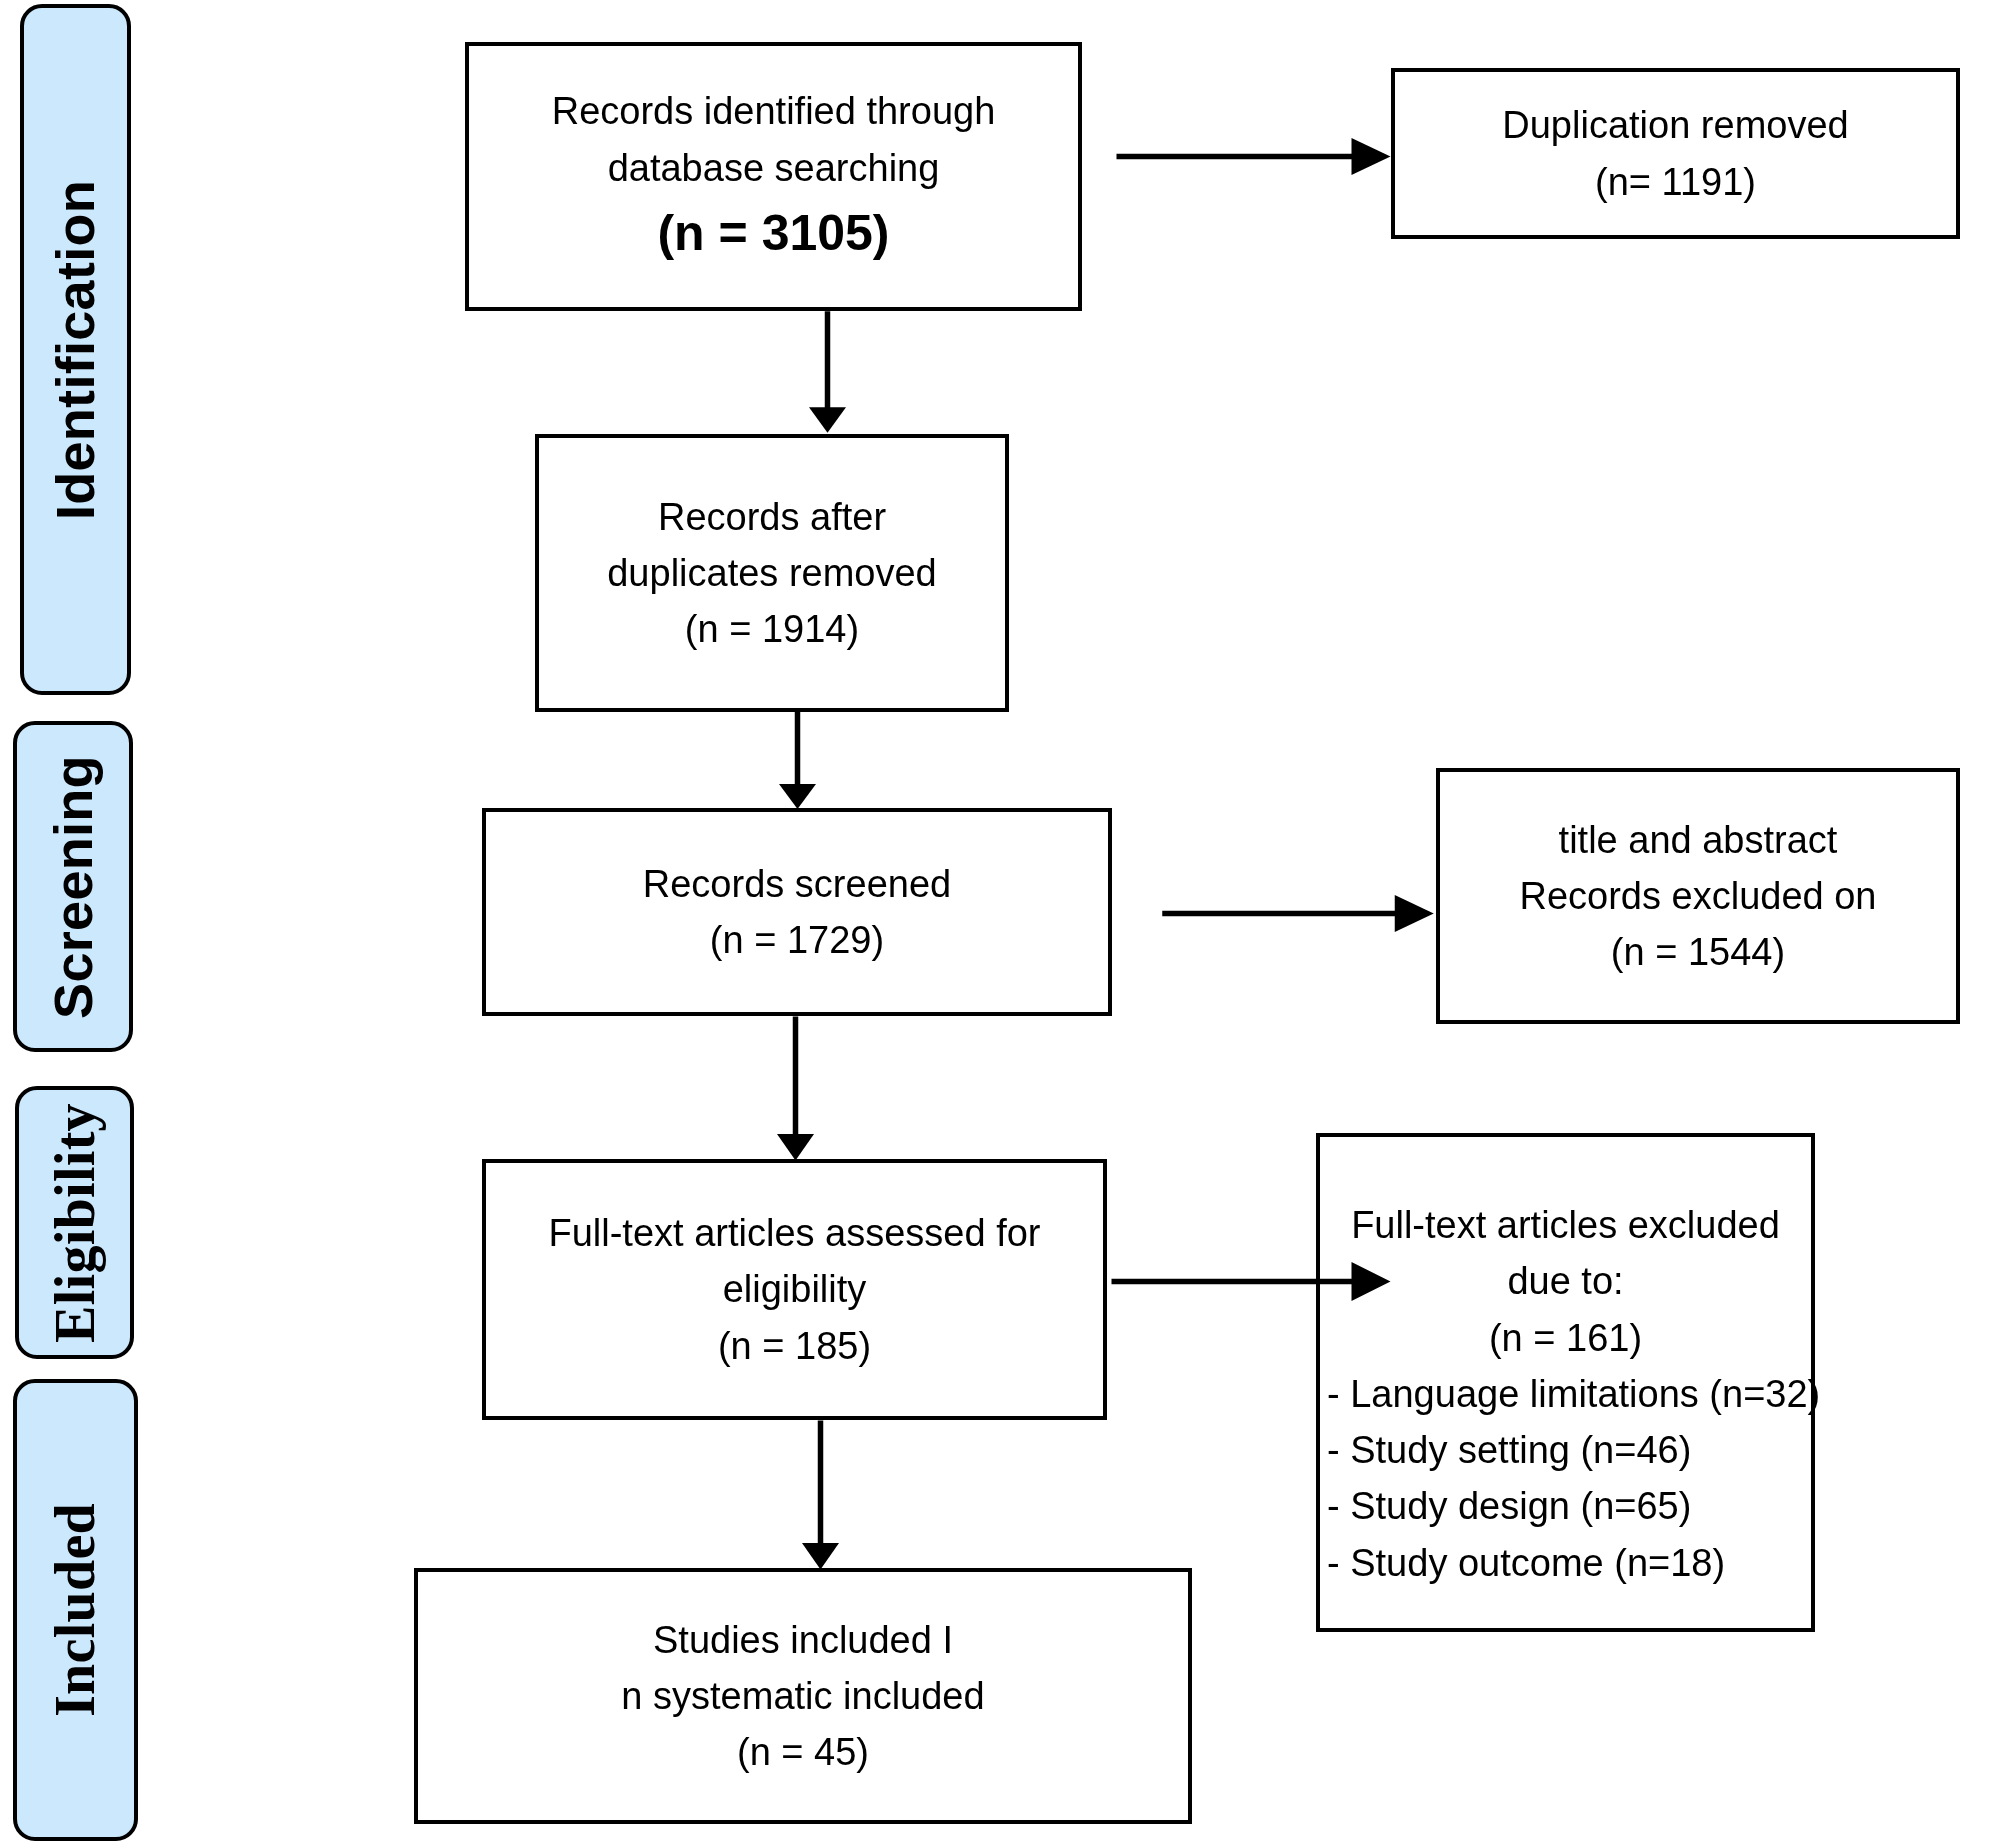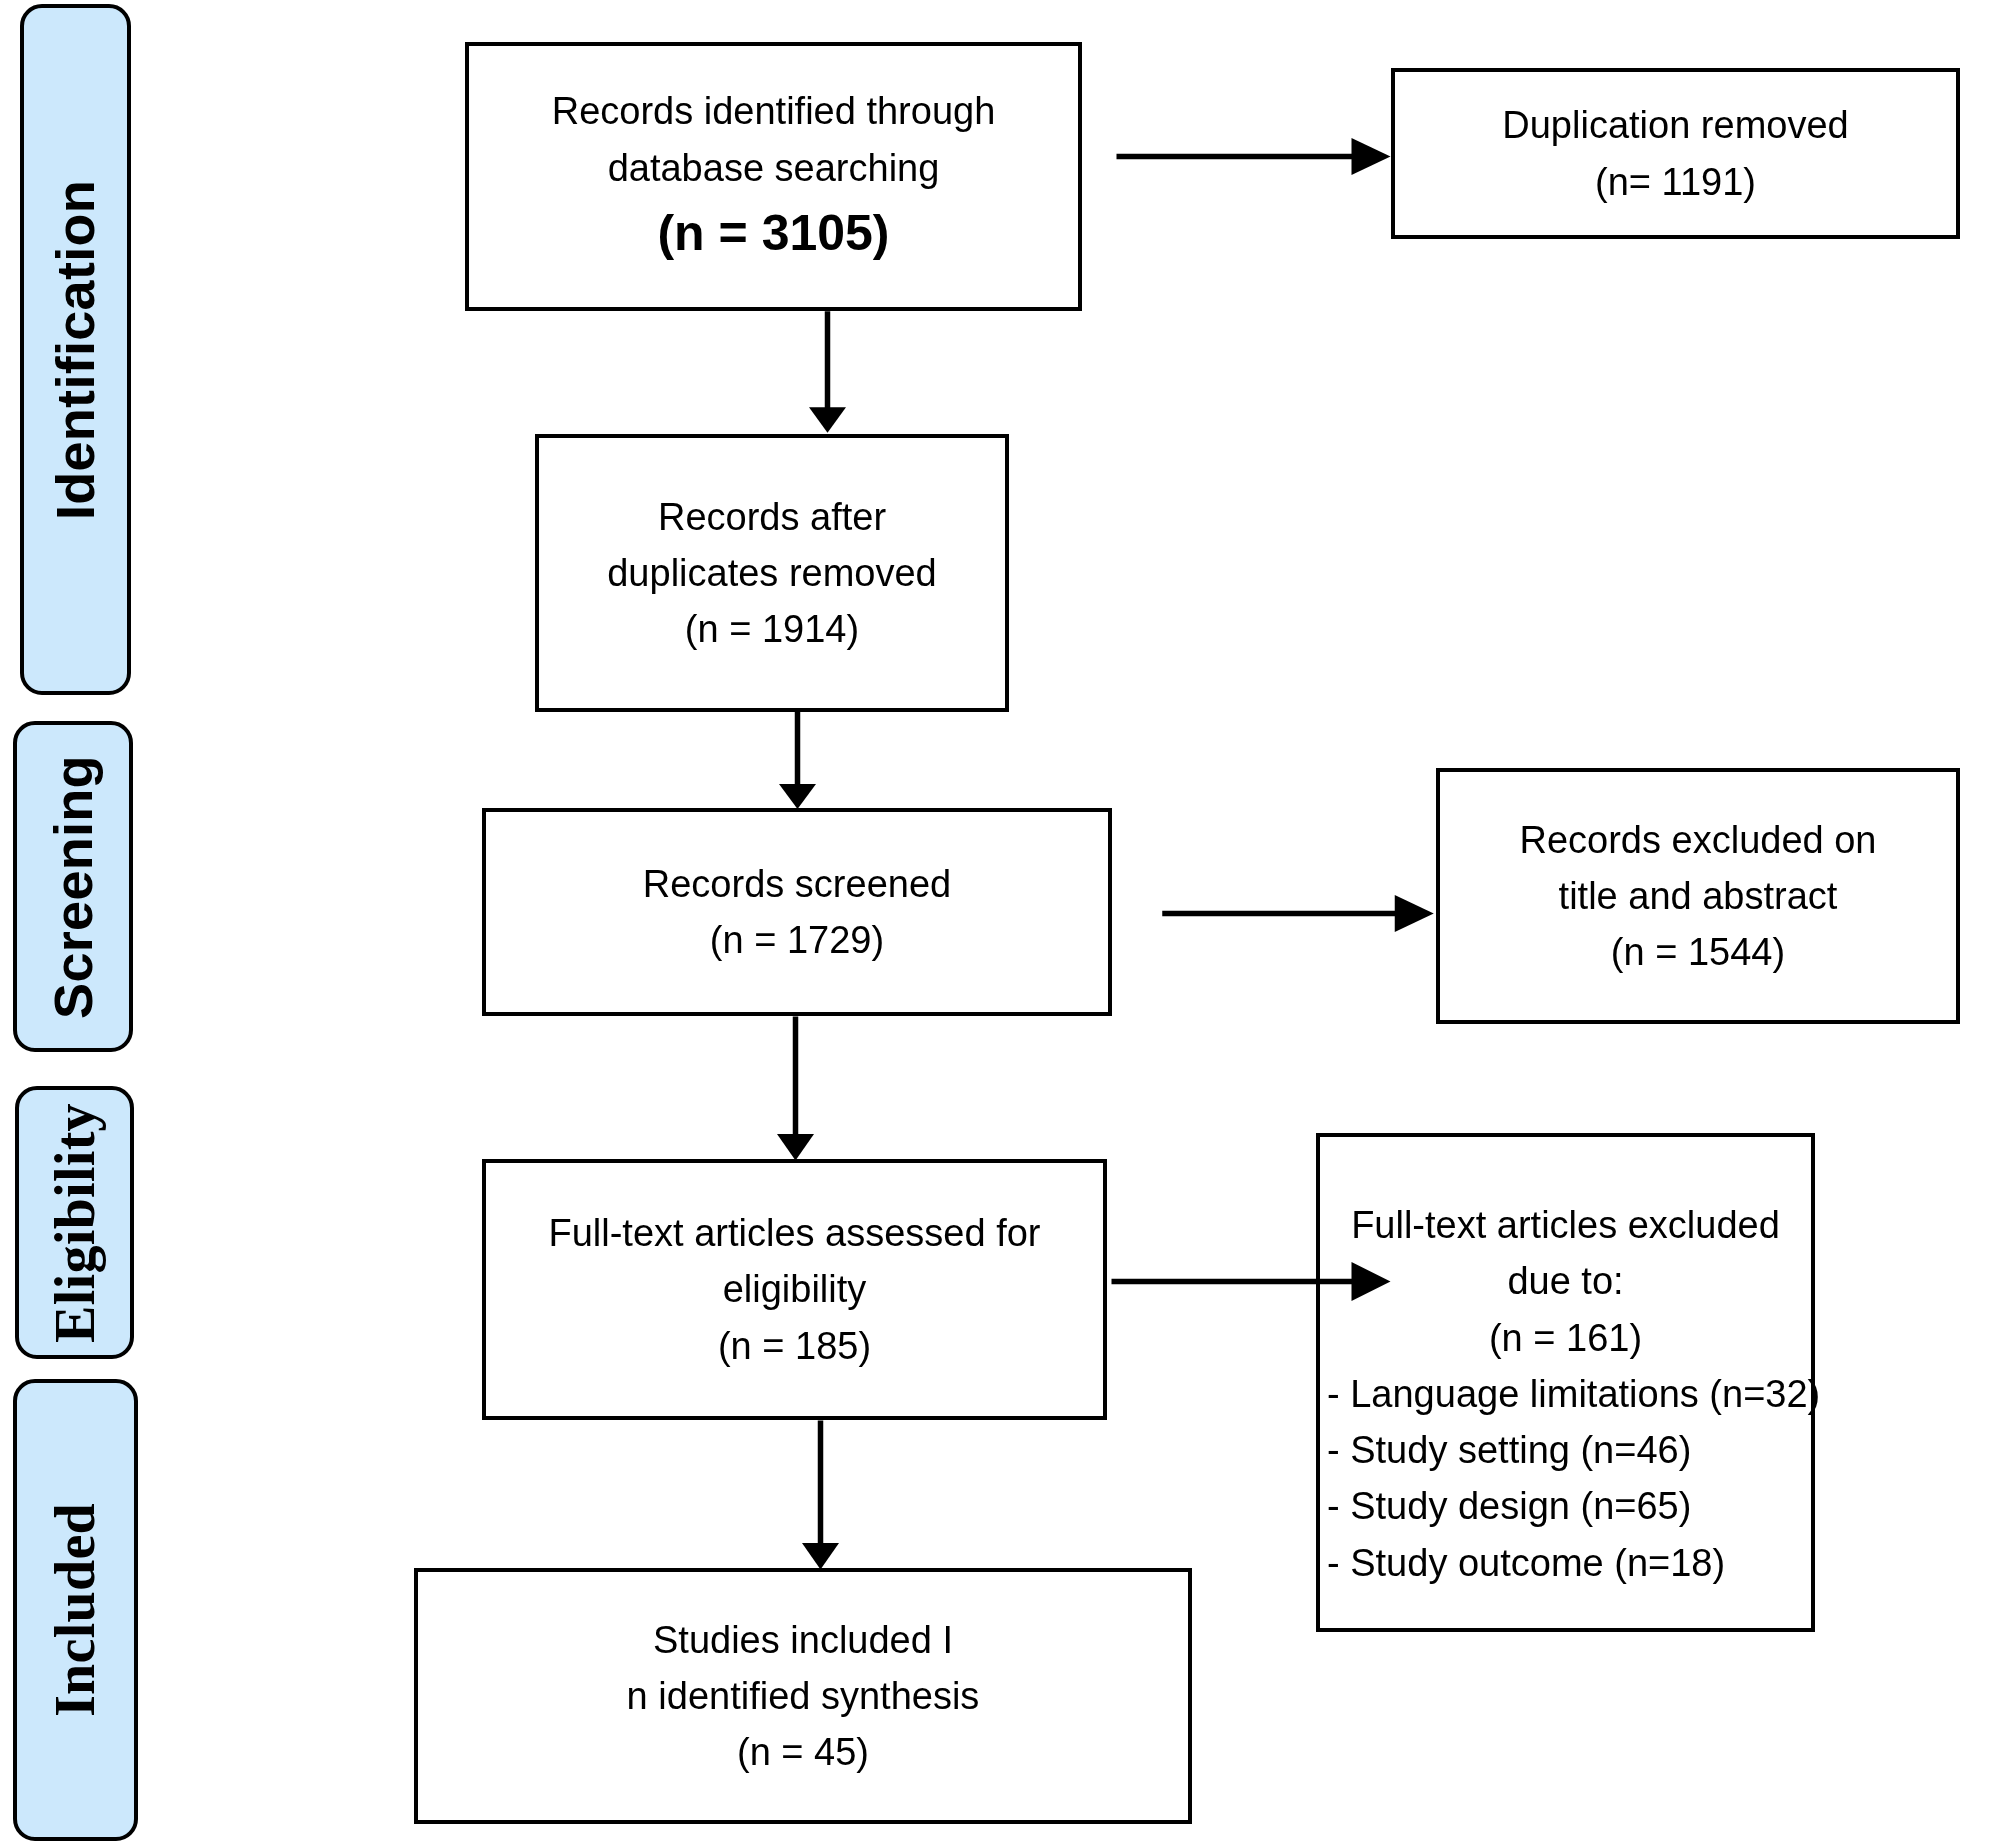--- a/index.html
+++ b/index.html
@@ -106,22 +106,22 @@
     <span class="line" style="font-size:38px;">duplicates removed</span>
     <span class="line" style="font-size:38px;">(n = 1914)</span>
   </div>
 
   <div class="flow-box" style="left:482px; top:808px; width:630px; height:208px;">
     <span class="line" style="font-size:38px;">Records screened</span>
     <span class="line" style="font-size:38px;">(n = 1729)</span>
   </div>
 
   <div class="flow-box" style="left:1436px; top:768px; width:524px; height:256px;">
+    <span class="line" style="font-size:38px;">title and abstract</span>
     <span class="line" style="font-size:38px;">Records excluded on</span>
-    <span class="line" style="font-size:38px;">title and abstract</span>
     <span class="line" style="font-size:38px;">(n = 1544)</span>
   </div>
 
   <div class="flow-box" style="left:482px; top:1159px; width:625px; height:261px;">
     <span class="line" style="font-size:38px;">Full-text articles assessed for</span>
     <span class="line" style="font-size:38px;">eligibility</span>
     <span class="line" style="font-size:38px;">(n = 185)</span>
   </div>
 
   <div class="flow-box left-align" style="left:1316px; top:1133px; width:499px; height:499px; justify-content:center; padding-top:26px;">
@@ -129,21 +129,21 @@
     <span class="line ctr" style="font-size:38px;">due to:</span>
     <span class="line ctr" style="font-size:38px;">(n = 161)</span>
     <span class="line" style="font-size:38px;">- Language limitations (n=32)</span>
     <span class="line" style="font-size:38px;">- Study setting (n=46)</span>
     <span class="line" style="font-size:38px;">- Study design (n=65)</span>
     <span class="line" style="font-size:38px;">- Study outcome (n=18)</span>
   </div>
 
   <div class="flow-box" style="left:414px; top:1568px; width:778px; height:256px;">
     <span class="line" style="font-size:38px;">Studies included I</span>
-    <span class="line" style="font-size:38px;">n identified synthesis</span>
+    <span class="line" style="font-size:38px;">n systematic included</span>
     <span class="line" style="font-size:38px;">(n = 45)</span>
   </div>
 
   <div class="arrow" style="left:1116px; top:129px; width:276px; height:55px;">
     <svg width="276" height="55" viewBox="0 0 550 110">
       <line x1="0" y1="55" x2="480" y2="55" stroke="#000" stroke-width="11"></line>
       <polygon points="470,18 548,55 470,92" fill="#000"></polygon>
     </svg>
   </div>
 

